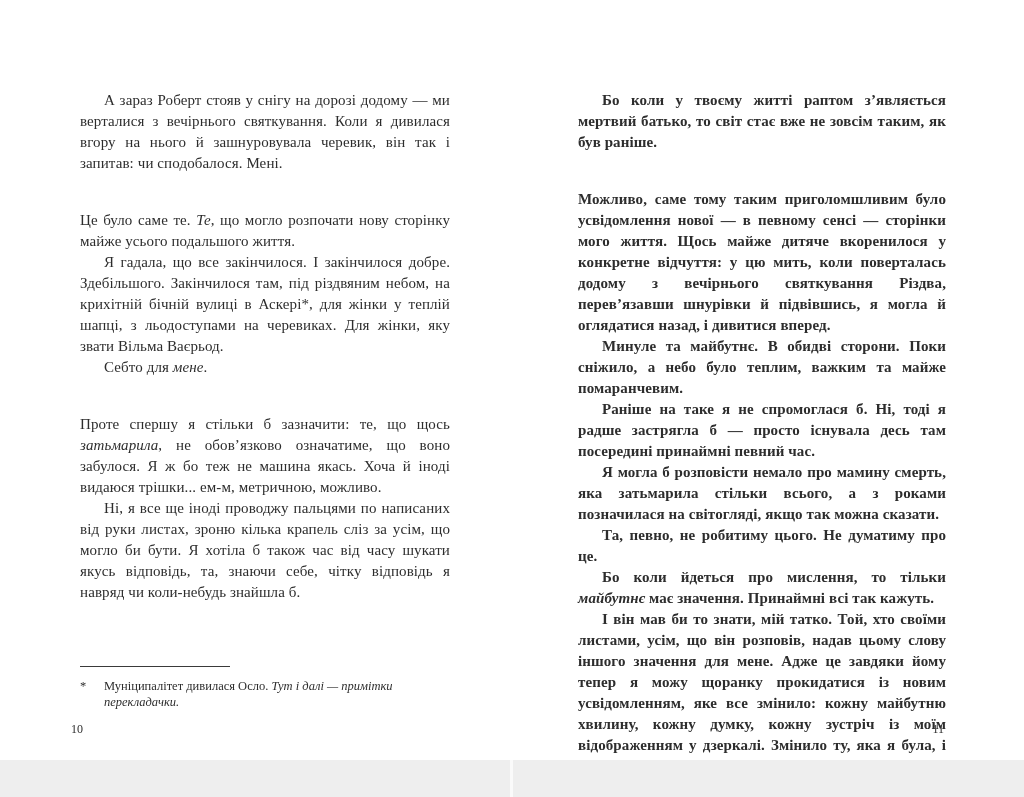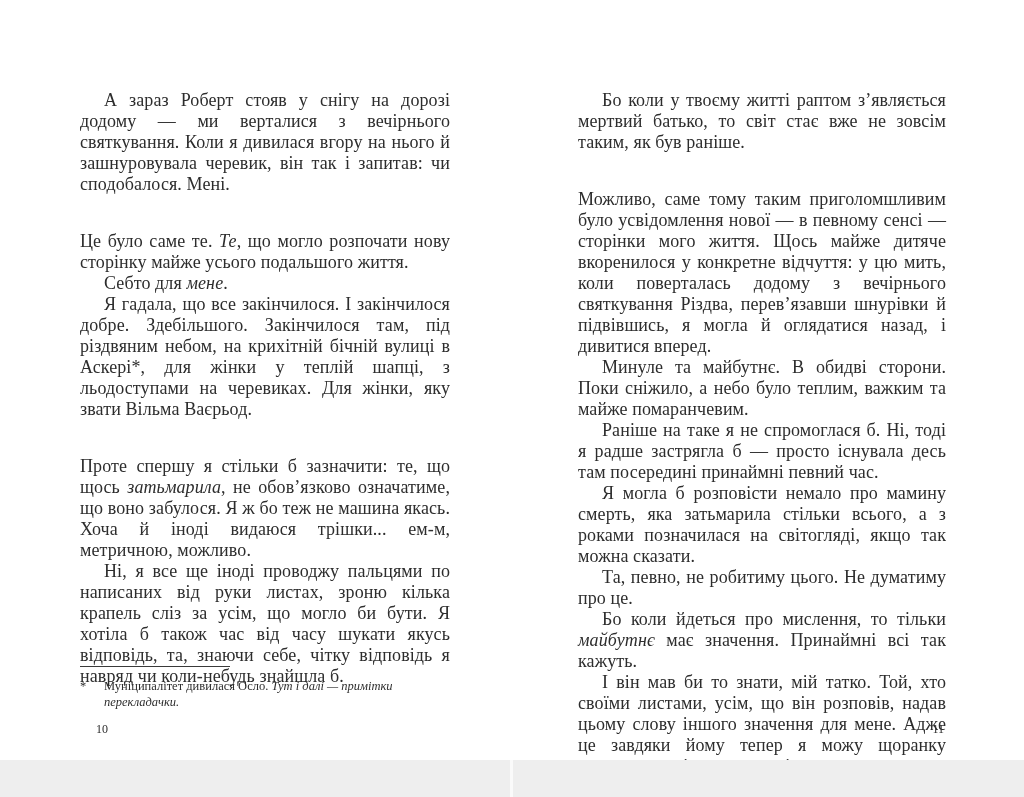--- a/index.html
+++ b/index.html
@@ -22,27 +22,27 @@
   .page {
     position: relative;
     width: 512px;
     height: 100%;
   }
   .text-col {
     position: absolute;
     top: 90px;
     width: 370px;
     text-align: justify;
-    font-size: 18px;
+    font-size: 15px;
     line-height: 21px;
     color: #2d2d2d;
     letter-spacing: 0.1px;
   }
   .page-left  .text-col { left: 80px; }
-  .page-right .text-col { left: 66px; width: 368px; }
+  .page-right .text-col { left: 66px; width: 368px; font-weight: bold; }
   p.para { margin: 0; }
   p.para.indent { text-indent: 24px; }
   p.para.space-before { margin-top: 36px; }
   em { font-style: italic; }
 
   .footnote-block {
     position: absolute;
     left: 80px;
     top: 666px;
     width: 370px;
@@ -61,21 +61,21 @@
   }
   .footnote-marker { flex: none; width: 24px; }
   .footnote-text { flex: 1; }
 
   .page-number {
     position: absolute;
     top: 722px;
     font-size: 12px;
     color: #2d2d2d;
   }
-  .pn-left  { left: 96px; }
+  .pn-left  { left: 71px; }
   .pn-right { right: 80px; }
 
   .bottom-strip {
     position: absolute;
     top: 760px;
     left: 0;
     width: 1024px;
     height: 37px;
     background: #eeeeee;
   }
@@ -90,22 +90,22 @@
 </style>
 </head>
 <body>
 
 <div class="spread">
 
   <section class="page page-left">
     <div class="text-col">
         <p class="para indent"><span>А зараз Роберт стояв у снігу на дорозі додому — ми верталися з вечірнього святкування. Коли я дивилася вгору на нього й зашнуровувала черевик, він так і запитав: чи сподобалося. Мені.</span></p>
         <p class="para space-before"><span>Це було саме те. </span><em>Те</em><span>, що могло розпочати нову сторінку майже усього подальшого життя.</span></p>
+        <p class="para indent"><span>Я гадала, що все закінчилося. І закінчилося добре. Здебільшого. Закінчилося там, під різдвяним небом, на крихітній бічній вулиці в Аскері*, для жінки у теплій шапці, з льодоступами на черевиках. Для жінки, яку звати Вільма Ваєрьод.</span></p>
         <p class="para indent"><span>Себто для </span><em>мене</em><span>.</span></p>
-        <p class="para indent"><span>Я гадала, що все закінчилося. І закінчилося добре. Здебільшого. Закінчилося там, під різдвяним небом, на крихітній бічній вулиці в Аскері*, для жінки у теплій шапці, з льодоступами на черевиках. Для жінки, яку звати Вільма Ваєрьод.</span></p>
         <p class="para space-before"><span>Проте спершу я стільки б зазначити: те, що щось </span><em>затьмарила</em><span>, не обов’язково означатиме, що воно забулося. Я ж бо теж не машина якась. Хоча й іноді видаюся трішки... ем-м, метричною, можливо.</span></p>
         <p class="para indent"><span>Ні, я все ще іноді проводжу пальцями по написаних від руки листах, зроню кілька крапель сліз за усім, що могло би бути. Я хотіла б також час від часу шукати якусь відповідь, та, знаючи себе, чітку відповідь я навряд чи коли-небудь знайшла б.</span></p>
       </div>
 
     <div class="footnote-block">
       <div class="footnote-rule"></div>
       <div class="footnote-line">
         <span class="footnote-marker">*</span>
         <span class="footnote-text"><span>Муніципалітет дивилася Осло. </span><em>Тут і далі — примітки перекладачки.</em></span>
       </div>

